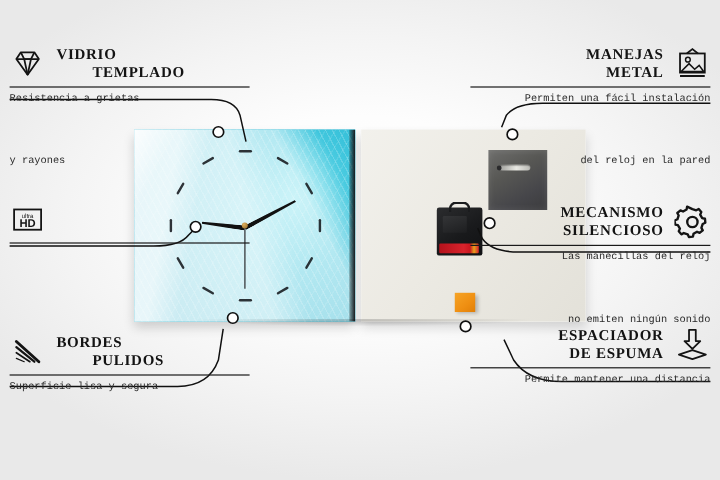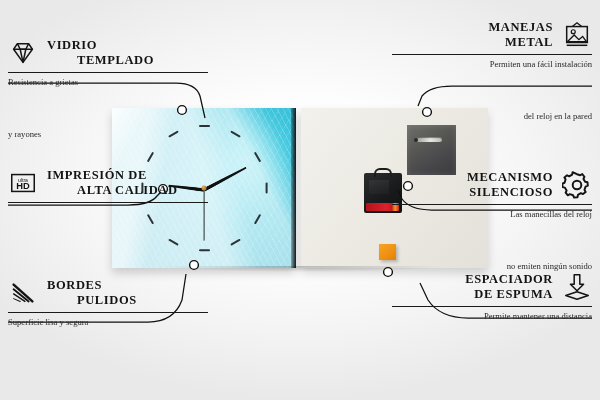--- a/index.html
+++ b/index.html
@@ -33,34 +33,34 @@
   }
   .f-title .l2{ display:block;margin-left:30px; }
   .feature.left .f-title{ text-align:left; }
   .feature.right .f-title{ text-align:right; }
 
   .f-rule{
     height:0; border-top:1.3px solid #1a1a1a;
     margin:4px 0 4px 0; width:100%;
   }
   .f-desc{
-    font-family:Liberation Serif, serif;
+    font-family:Liberation Mono, monospace;
     font-size:8.6px;
     line-height:1.32;
     color:#2a2a2a;
   }
   .f-desc .l2{ display:block;margin-top:41px; }
 
   .f-icon{ flex:0 0 auto; width:30px; height:30px; display:block; }
 
   
   #feat-vidrio      { top:38px;  }
   #feat-impresion   { top:168px; }
   #feat-bordes      { top:278px; }
-  #feat-manejas     { top:20px;  }
+  #feat-manejas     { top:38px;  }
   #feat-mecanismo   { top:170px; }
   #feat-espaciador  { top:272px; }
 
   
   #product{
     position:absolute; left:112px; top:108px; width:376px; height:160px;
   }
   .panel{ position:absolute; top:0; height:160px; }
 
   
@@ -234,24 +234,20 @@
     </div>
   </div>
 
   <div class="feature left" id="feat-impresion">
     <div class="f-head">
       <svg class="f-icon" viewBox="0 0 32 32">
         <rect x="4" y="7" width="24" height="18" fill="none" stroke="#141414" stroke-width="1.6"></rect>
         <text x="16" y="14.6" text-anchor="middle" font-family="Liberation Sans, sans-serif" font-size="5.4" fill="#141414">ultra</text>
         <text x="16" y="22.6" text-anchor="middle" font-family="Liberation Sans, sans-serif" font-size="10" font-weight="bold" fill="#141414">HD</text>
       </svg>
-      <div class="f-title">
-        <span>IMPRESIÓN DE</span>
-        <span class="l2">ALTA CALIDAD</span>
-      </div>
     </div>
     <div class="f-rule"></div>
   </div>
 
   <div class="feature left" id="feat-bordes">
     <div class="f-head">
       <svg class="f-icon" viewBox="0 0 32 32">
         <g stroke="#141414" stroke-linecap="round">
           <line x1="6" y1="7" x2="26" y2="25" stroke-width="2.6"></line>
           <line x1="6" y1="12" x2="22" y2="25" stroke-width="2.0"></line>

